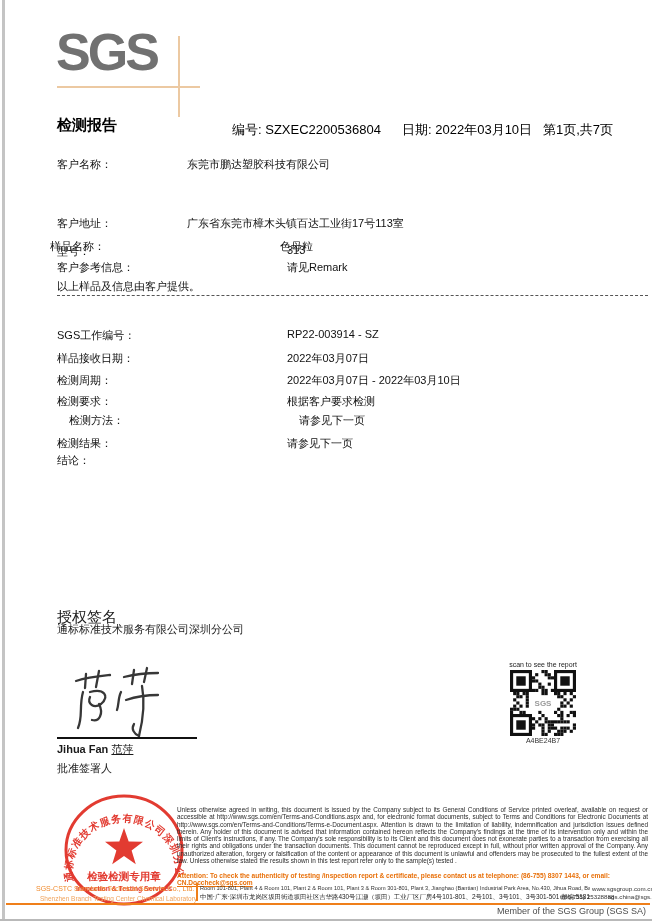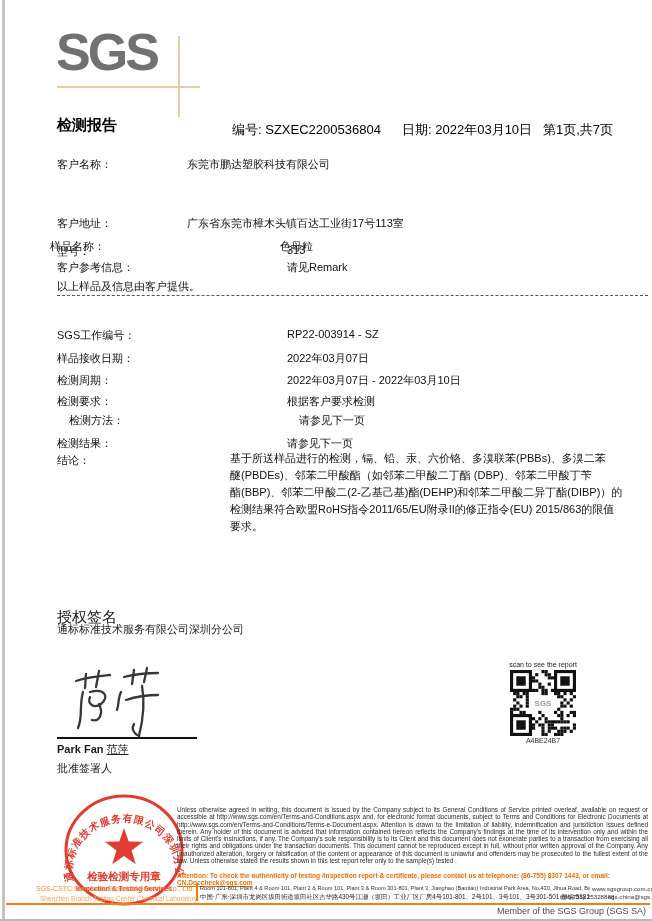--- a/index.html
+++ b/index.html
@@ -129,25 +129,20 @@
   </div>
   <div class="row" style="left:69px;top:413px;">
     <span class="lbl">检测方法：</span>
     <span class="val-230">请参见下一页</span>
   </div>
   <div class="row" style="left:57px;top:436px;">
     <span class="lbl">检测结果：</span>
     <span class="val-230">请参见下一页</span>
   </div>
   <div class="row" style="left:57px;top:453px;">结论：</div>
-  <div class="conclusion">基于所送样品进行的检测，镉、铅、汞、六价铬、多溴联苯(PBBs)、多溴二苯
-醚(PBDEs)、邻苯二甲酸酯（如邻苯二甲酸二丁酯 (DBP)、邻苯二甲酸丁苄
-酯(BBP)、邻苯二甲酸二(2-乙基己基)酯(DEHP)和邻苯二甲酸二异丁酯(DIBP)）的
-检测结果符合欧盟RoHS指令2011/65/EU附录II的修正指令(EU) 2015/863的限值
-要求。</div>
 
   <div class="sig-company">通标标准技术服务有限公司深圳分公司</div>
   <div class="sig-auth">授权签名</div>
 
   <svg class="sig-svg" width="130" height="78" viewBox="0 0 130 78">
     <g fill="none" stroke="#1c1c1c" stroke-width="2.3" stroke-linecap="round" opacity="0.88">
       <path d="M20,12 L19,26"></path>
       <path d="M33,9 L30,25"></path>
       <path d="M10,19 C22,15 34,14 44,13"></path>
       <path d="M17,30 C13,44 17,55 12,66"></path>
@@ -156,21 +151,21 @@
       <path d="M68,8 L66,22"></path>
       <path d="M81,6 L78,20"></path>
       <path d="M58,15 C70,12 82,11 92,11"></path>
       <path d="M55,30 C52,36 53,42 51,48"></path>
       <path d="M60,38 C72,34 84,33 92,33"></path>
       <path d="M76,24 C79,40 77,58 73,74"></path>
       <path d="M73,74 C68,72 65,67 68,62"></path>
     </g>
   </svg>
   <div class="sig-line"></div>
-  <div class="sig-name"><span>Park Fan</span> <span class="cn">范萍</span></div>
+  <div class="sig-name"><span>Jihua Fan</span> <span class="cn">范萍</span></div>
   <div class="sig-role">批准签署人</div>
 
   <div class="qr-wrap">
     <div class="qr-caption">scan to see the report</div>
     <svg id="qr-svg" width="66" height="66" viewBox="0 0 66 66">
         <rect x="31.428571428571427" y="0" width="3.142857142857143" height="3.142857142857143" fill="#111"></rect>
         <rect x="34.57142857142857" y="0" width="3.142857142857143" height="3.142857142857143" fill="#111"></rect>
         <rect x="25.142857142857142" y="3.142857142857143" width="3.142857142857143" height="3.142857142857143" fill="#111"></rect>
         <rect x="34.57142857142857" y="3.142857142857143" width="3.142857142857143" height="3.142857142857143" fill="#111"></rect>
         <rect x="37.714285714285715" y="3.142857142857143" width="3.142857142857143" height="3.142857142857143" fill="#111"></rect>

